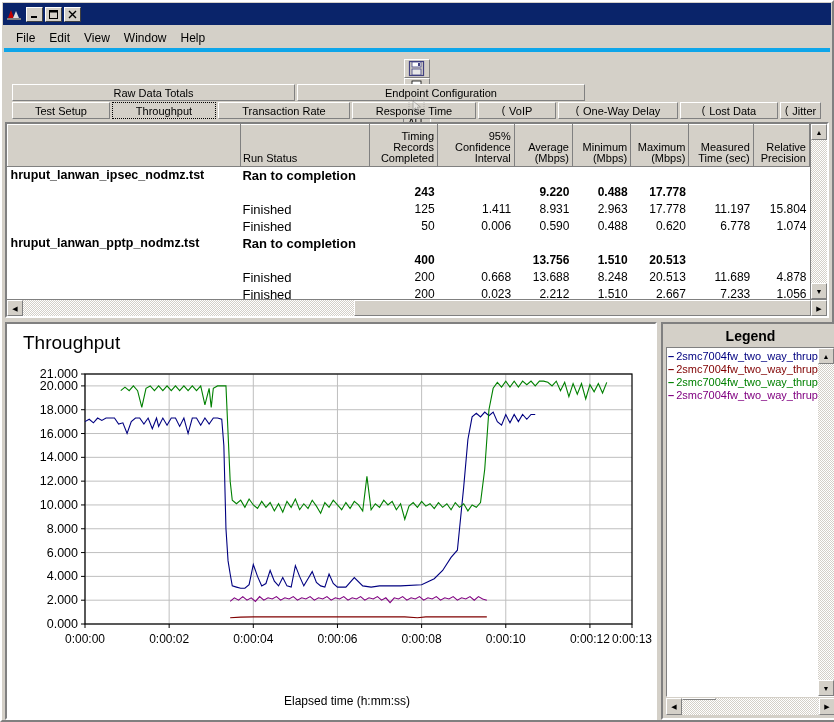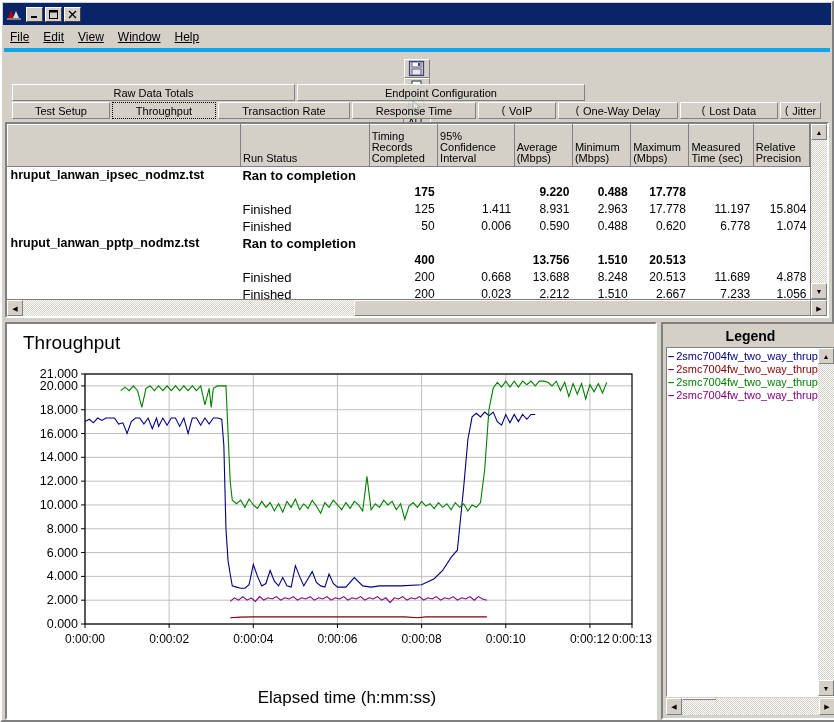--- a/index.html
+++ b/index.html
@@ -55,24 +55,24 @@
     font-size: 9px; line-height: 1;
     color: #000;
     font-family: "Liberation Sans", sans-serif;
     position: relative;
   }
   .tbtn .gl { display:block; }
 
   
   .menubar {
     height: 20px;
-    display: flex; align-items: center;
+    display: flex; align-items: flex-end;
+    padding-left: 6px;
     background: #d4d0c8;
     margin: 2px 1px 0 1px;
-    text-decoration: underline;
   }
   .menuitem {
     font-size: 12px; color: #000;
     padding: 2px 7px;
     cursor: default;
   }
 
   
   .toolbar-wrap {
     margin: 1px 2px 2px 2px;
@@ -160,21 +160,21 @@
   .table-main { flex: 1 1 auto; overflow: hidden; background: #fff; }
   table.grid { border-collapse: collapse; width: 100%; table-layout: fixed; }
   table.grid th {
     background: #d4d0c8;
     border: 1px solid;
     border-color: #ffffff #808080 #808080 #ffffff;
     font-size: 11px;
     font-weight: normal;
     color: #000;
     vertical-align: bottom;
-    text-align: left;
+    text-align: right;
     padding: 2px 3px 2px 2px;
     height: 42px;
     line-height: 11px;
   }
   table.grid th.left { text-align: left; }
   table.grid td {
     font-size: 12px;
     color: #000;
     padding: 1px 3px 1px 2px;
     text-align: right;
@@ -251,21 +251,21 @@
   }
   .chart-title {
     position: absolute; left: 16px; top: 8px;
     font-size: 19px; color: #000;
   }
   .plot { position: absolute; left: 0; top: 0; }
   .xlabel {
     position: absolute;
     left: 0; right: 0; bottom: 10px;
     text-align: center;
-    font-size: 17px;
+    font-size: 12px;
     color: #000;
     padding-left: 32px;
   }
 
   .legend-panel {
     flex: 1 1 auto;
     margin-left: 4px;
     background: #d4d0c8;
     border: 2px solid;
     border-color: #808080 #ffffff #ffffff #808080;
@@ -531,21 +531,21 @@
               <td></td>
               <td></td>
               <td></td>
               <td></td>
               <td></td>
               <td></td>
             </tr>
             <tr class="totalrow">
               <td class="name"></td>
               <td class="status"></td>
-              <td>175</td>
+              <td>243</td>
               <td></td>
               <td>9.220</td>
               <td>0.488</td>
               <td>17.778</td>
               <td></td>
               <td></td>
             </tr>
             <tr>
               <td class="name"></td>
               <td class="status">Finished</td>

